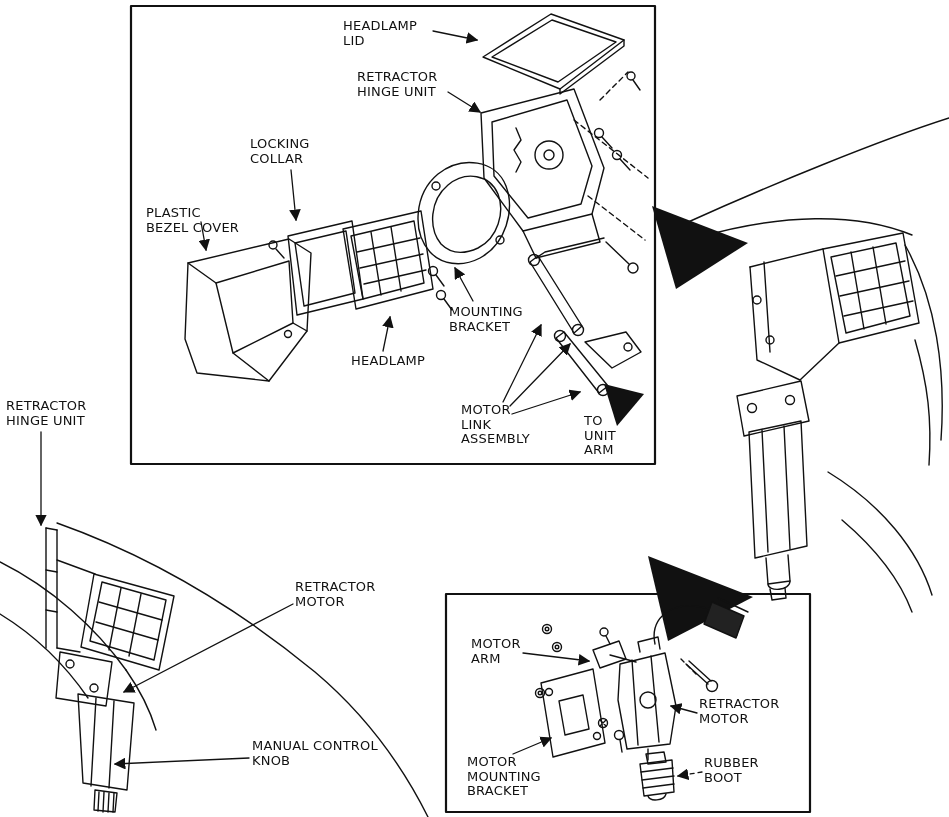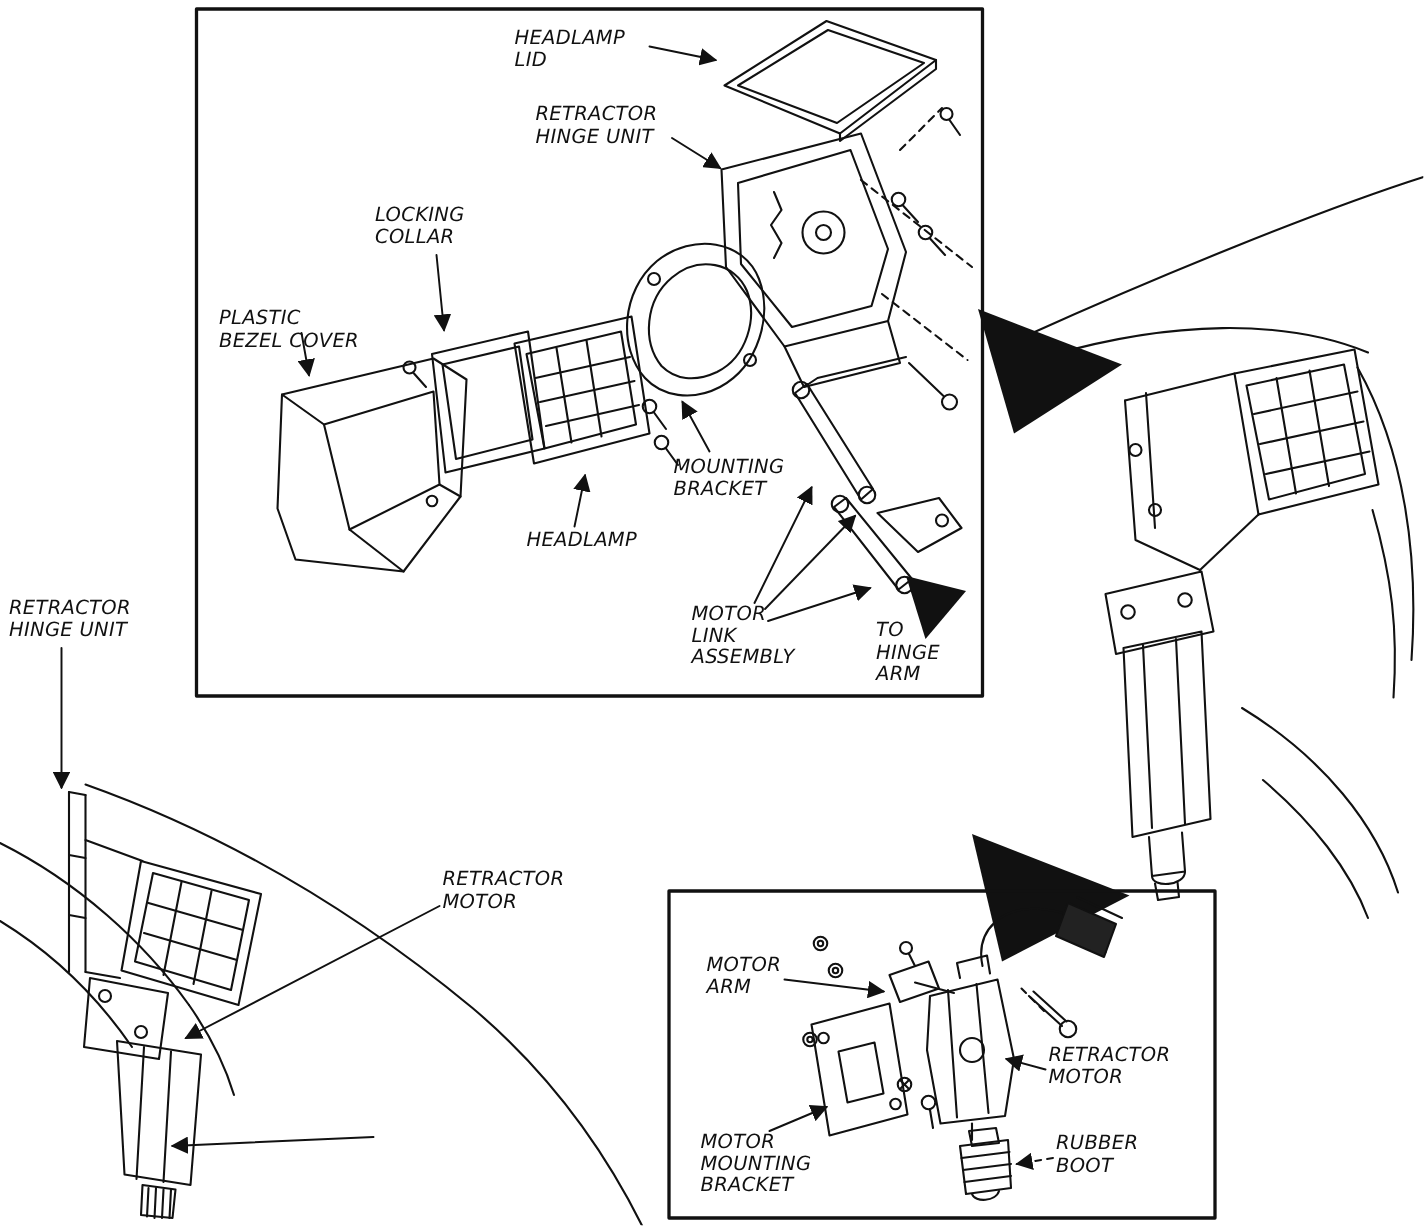--- a/index.html
+++ b/index.html
@@ -2,21 +2,20 @@
 <html><head>
 <meta charset="utf-8">
 <style>
   html,body { margin:0; padding:0; background:#ffffff; }
   .page {
     position:relative;
     width:949px; height:817px;
     background:#ffffff;
     font-family:"DejaVu Sans", sans-serif;
     overflow:hidden;
-    font-style:italic;
   }
   .art { position:absolute; left:0; top:0; }
   .label {
     position:absolute;
     font-size:13px;
     line-height:1.12;
     letter-spacing:0.2px;
     color:#111;
     white-space:pre-line;
   }
@@ -282,27 +281,29 @@
 COLLAR</div>
   <div class="label" style="left:146px;top:206px">PLASTIC
 BEZEL COVER</div>
   <div class="label" style="left:351px;top:354px">HEADLAMP</div>
   <div class="label" style="left:449px;top:305px">MOUNTING
 BRACKET</div>
   <div class="label" style="left:461px;top:403px">MOTOR
 LINK
 ASSEMBLY</div>
   <div class="label" style="left:584px;top:414px">TO
-HINGE
+UNIT
 ARM</div>
 
   <div class="label" style="left:6px;top:399px">RETRACTOR
 HINGE UNIT</div>
   <div class="label" style="left:295px;top:580px">RETRACTOR
 MOTOR</div>
+  <div class="label" style="left:252px;top:739px">MANUAL CONTROL
+KNOB</div>
 
   <div class="label" style="left:471px;top:637px">MOTOR
 ARM</div>
   <div class="label" style="left:699px;top:697px">RETRACTOR
 MOTOR</div>
   <div class="label" style="left:467px;top:755px">MOTOR
 MOUNTING
 BRACKET</div>
   <div class="label" style="left:704px;top:756px">RUBBER
 BOOT</div>

